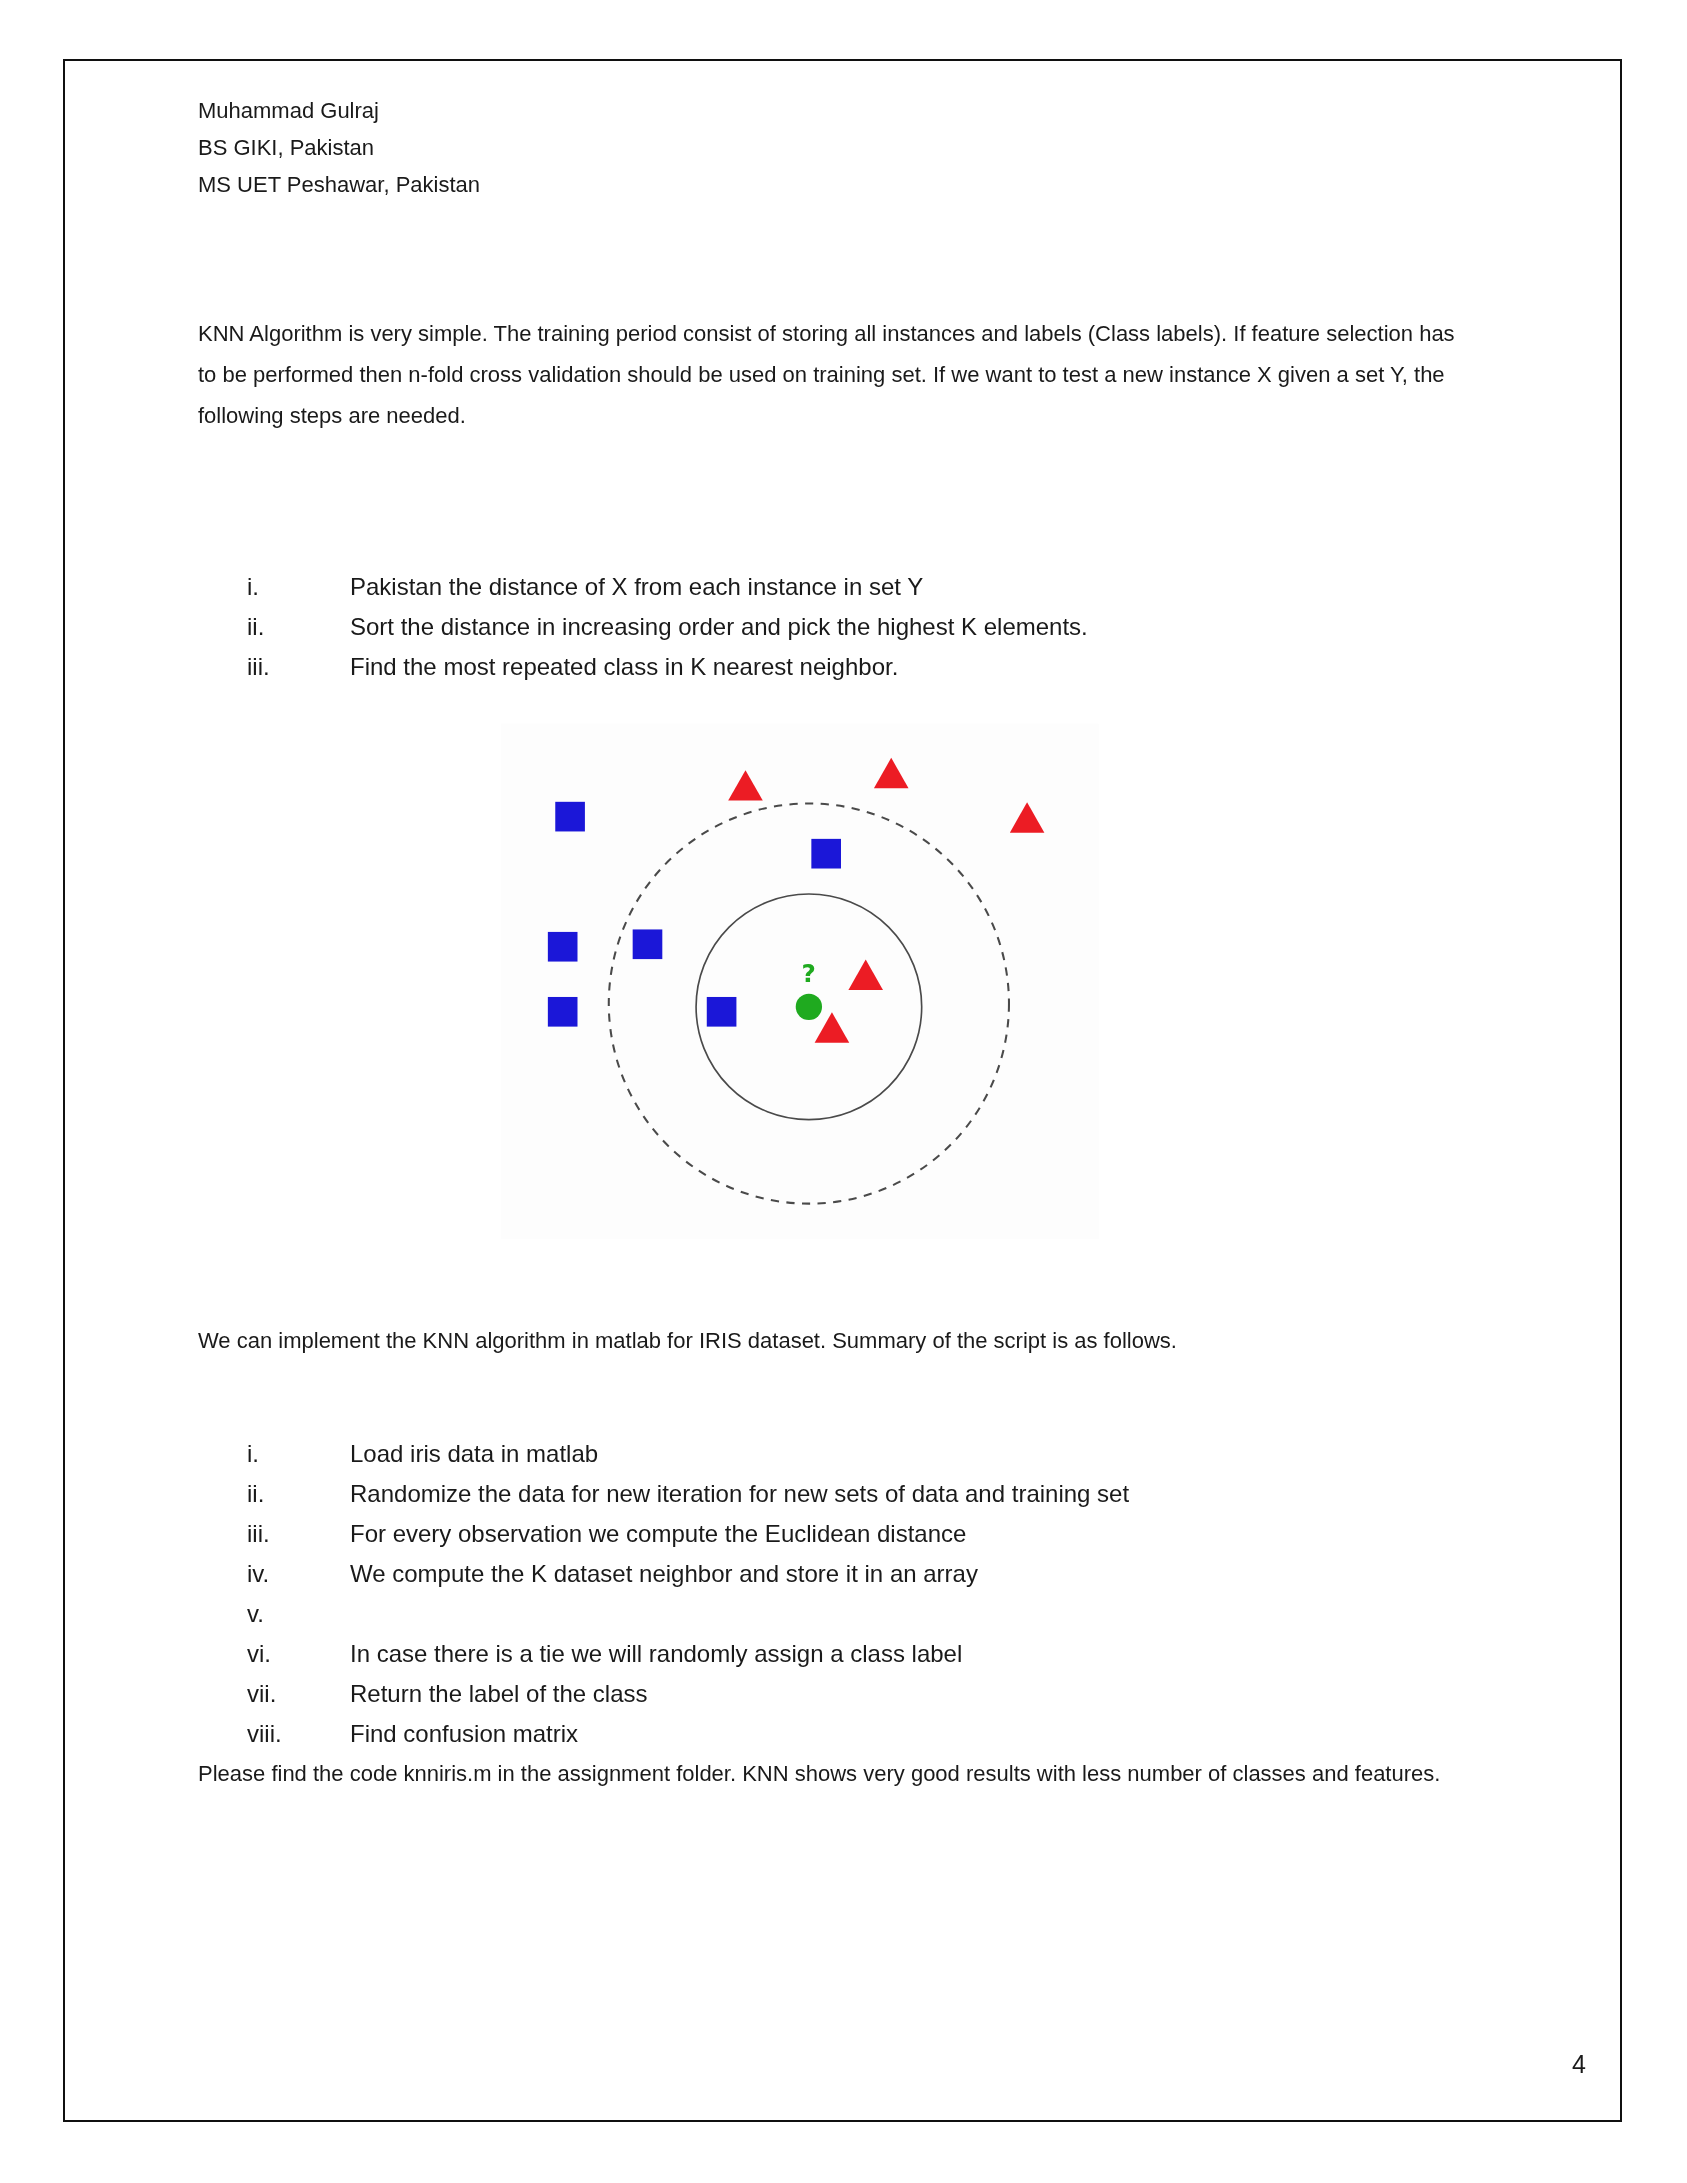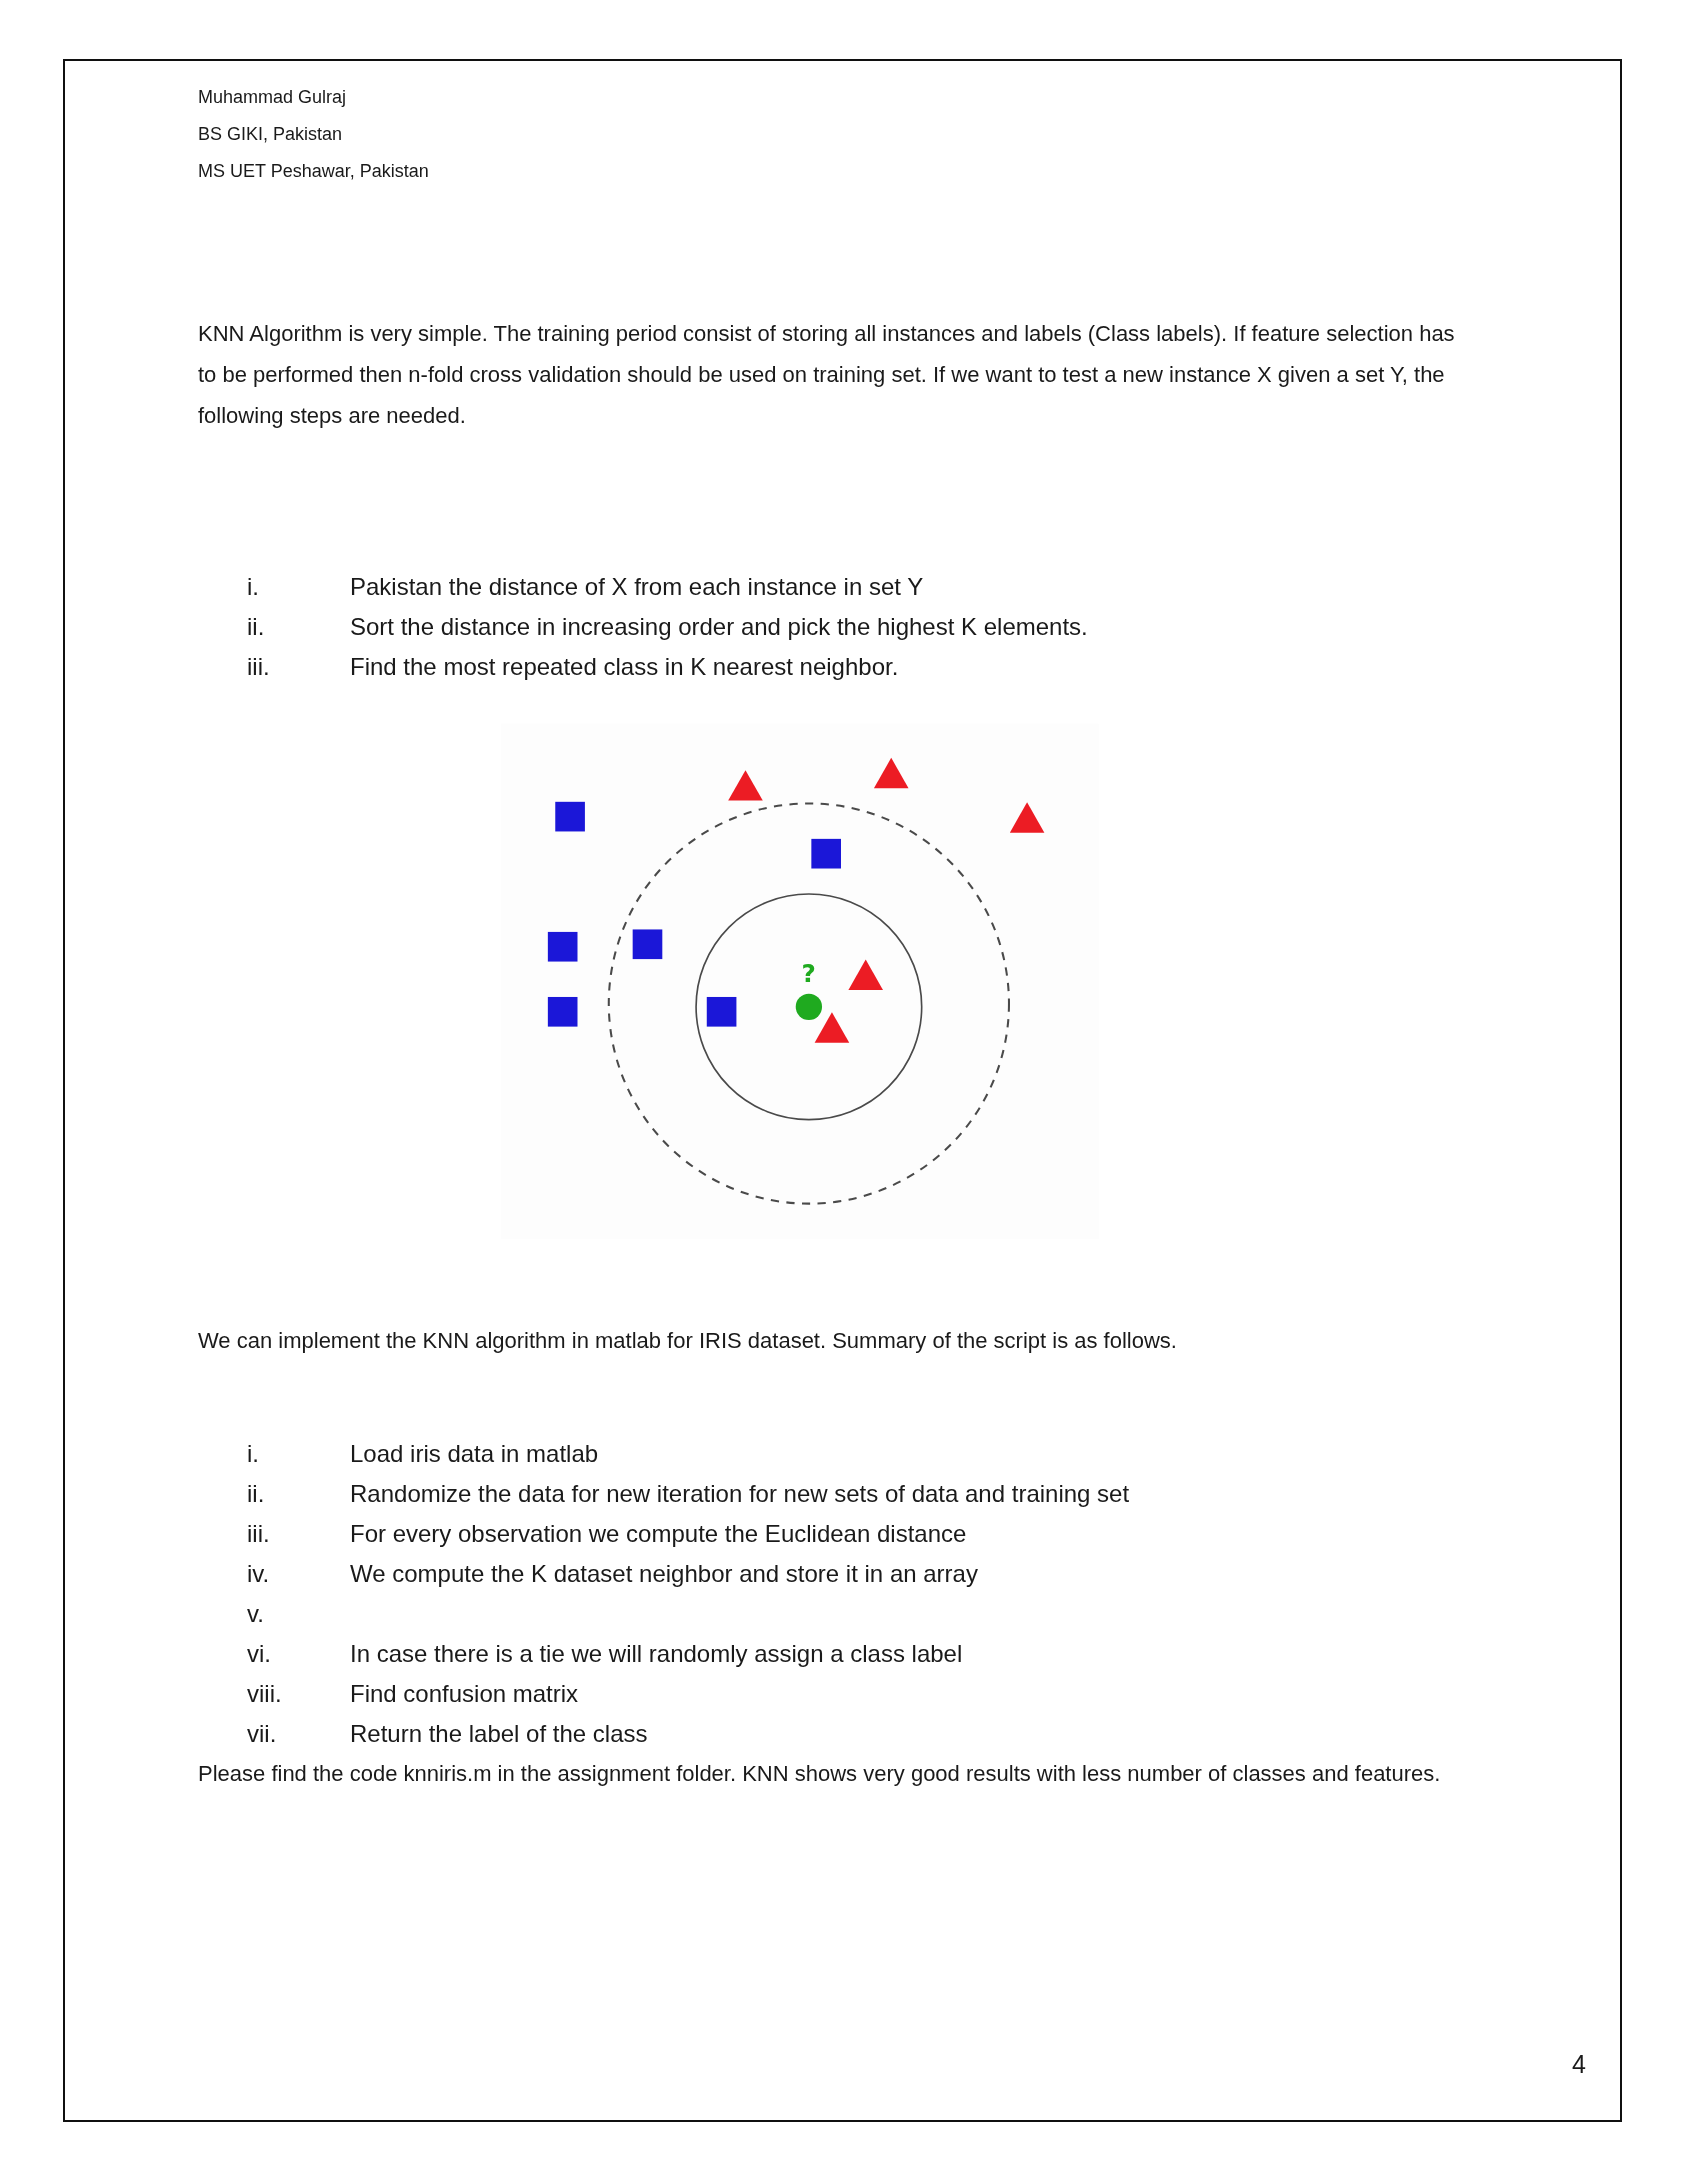--- a/index.html
+++ b/index.html
@@ -21,22 +21,22 @@
     top: 59px;
     width: 1559px;
     height: 2063px;
     border: 2.5px solid #101010;
     box-sizing: border-box;
     background: #ffffff;
   }
   .hdr {
     position: absolute;
     left: 198px;
-    top: 79px;
-    font-size: 18px;
+    top: 92px;
+    font-size: 22px;
     line-height: 37px;
   }
   .para {
     position: absolute;
     font-size: 22px;
     line-height: 41px;
   }
   #intro    { left: 198px; top: 313px;  width: 1273px; }
   #implement{ left: 198px; top: 1320px; width: 1273px; }
   #closing  { left: 198px; top: 1753px; width: 1289px; }
@@ -139,25 +139,25 @@
     <span>We compute the K dataset neighbor and store it in an array</span>
   </div>
   <div class="li">
     <span class="mk">v.</span>
   </div>
   <div class="li">
     <span class="mk">vi.</span>
     <span>In case there is a tie we will randomly assign a class label</span>
   </div>
   <div class="li">
+    <span class="mk">vii.</span>
+    <span>Return the label of the class</span>
+  </div>
+  <div class="li">
     <span class="mk">viii.</span>
     <span>Find confusion matrix</span>
-  </div>
-  <div class="li">
-    <span class="mk">vii.</span>
-    <span>Return the label of the class</span>
   </div>
 </div>
 
 <div id="closing" class="para">Please find the code knniris.m in the assignment folder. KNN shows very good results with less number of classes and features.</div>
 
 <div class="pagenum">4</div>
 
 
 </body></html>

